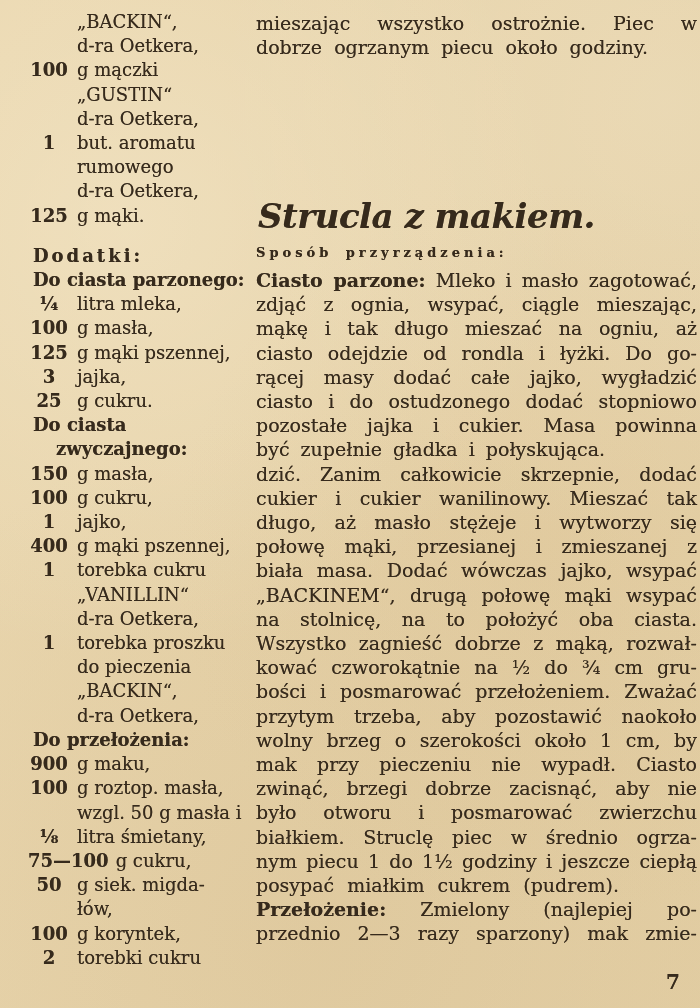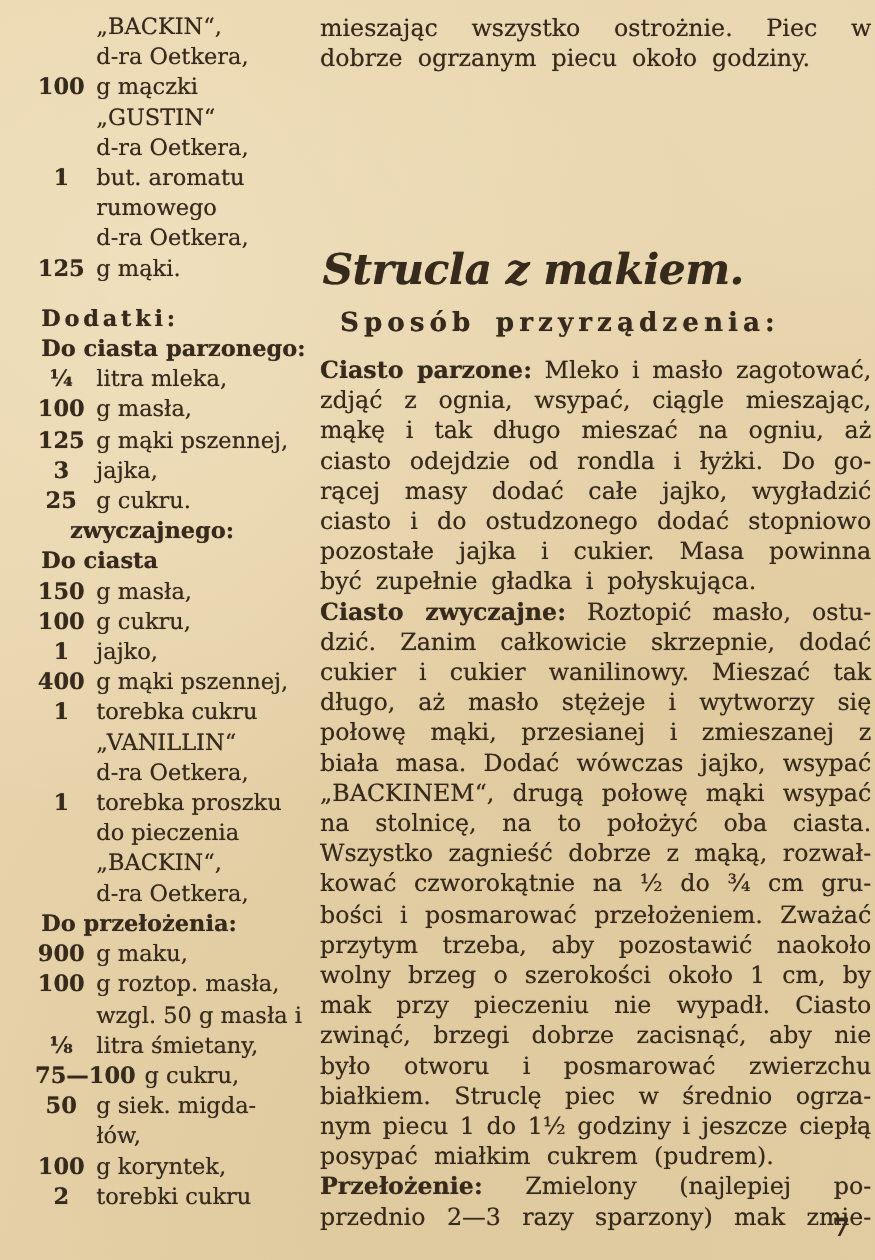--- a/index.html
+++ b/index.html
@@ -43,25 +43,25 @@
     text-align:justify; text-align-last:justify;
     width:100%;
   }
   .bline.last{ text-align-last:left; }
   .recipe-title{
     position:absolute; top:196px; left:2px;
     font-size:34px; font-weight:bold; font-style:italic;
     letter-spacing:-0.5px; white-space:nowrap;
   }
   .method-heading{
-    position:absolute; top:245px; left:16px;
-    font-size:21px; font-weight:bold;
+    position:absolute; top:245px; left:0;
+    font-size:13px; font-weight:bold;
     letter-spacing:4px; word-spacing:5px; white-space:nowrap;
   }
-  .body-text{ position:absolute; top:284px; left:0; width:100%; }
+  .body-text{ position:absolute; top:268px; left:0; width:100%; }
 
   .page-number{
     position:absolute; left:666px; top:970px;
     font-size:20px; font-weight:bold;
     text-shadow:0 0 .6px rgba(54,42,28,.65);
   }
 </style>
 </head>
 <body>
 
@@ -119,22 +119,22 @@
         <span class="t">g mąki pszennej,</span>
       </div>
       <div class="lrow">
         <span class="q">3</span>
         <span class="t">jajka,</span>
       </div>
       <div class="lrow">
         <span class="q">25</span>
         <span class="t">g cukru.</span>
       </div>
+      <div class="lrow h">Do ciasta</div>
       <div class="lrow h sub">zwyczajnego:</div>
-      <div class="lrow h">Do ciasta</div>
       <div class="lrow">
         <span class="q">150</span>
         <span class="t">g masła,</span>
       </div>
       <div class="lrow">
         <span class="q">100</span>
         <span class="t">g cukru,</span>
       </div>
       <div class="lrow">
         <span class="q">1</span>
@@ -223,21 +223,20 @@
 
     <div class="body-text">
         <div class="bline"><b>Ciasto parzone:</b> Mleko i masło zagotować,</div>
         <div class="bline">zdjąć z ognia, wsypać, ciągle mieszając,</div>
         <div class="bline">mąkę i tak długo mieszać na ogniu, aż</div>
         <div class="bline">ciasto odejdzie od rondla i łyżki. Do go-</div>
         <div class="bline">rącej masy dodać całe jajko, wygładzić</div>
         <div class="bline">ciasto i do ostudzonego dodać stopniowo</div>
         <div class="bline">pozostałe jajka i cukier. Masa powinna</div>
         <div class="bline last" style="word-spacing: 5px;">być zupełnie gładka i połyskująca.</div>
-        <div class="bline"><b>Ciasto zwyczajne:</b> Roztopić masło, ostu-</div>
         <div class="bline">dzić. Zanim całkowicie skrzepnie, dodać</div>
         <div class="bline">cukier i cukier wanilinowy. Mieszać tak</div>
         <div class="bline">długo, aż masło stężeje i wytworzy się</div>
         <div class="bline">połowę mąki, przesianej i zmieszanej z</div>
         <div class="bline">biała masa. Dodać wówczas jajko, wsypać</div>
         <div class="bline">„BACKINEM“, drugą połowę mąki wsypać</div>
         <div class="bline">na stolnicę, na to położyć oba ciasta.</div>
         <div class="bline">Wszystko zagnieść dobrze z mąką, rozwał-</div>
         <div class="bline">kować czworokątnie na ½ do ¾ cm gru-</div>
         <div class="bline">bości i posmarować przełożeniem. Zważać</div>

